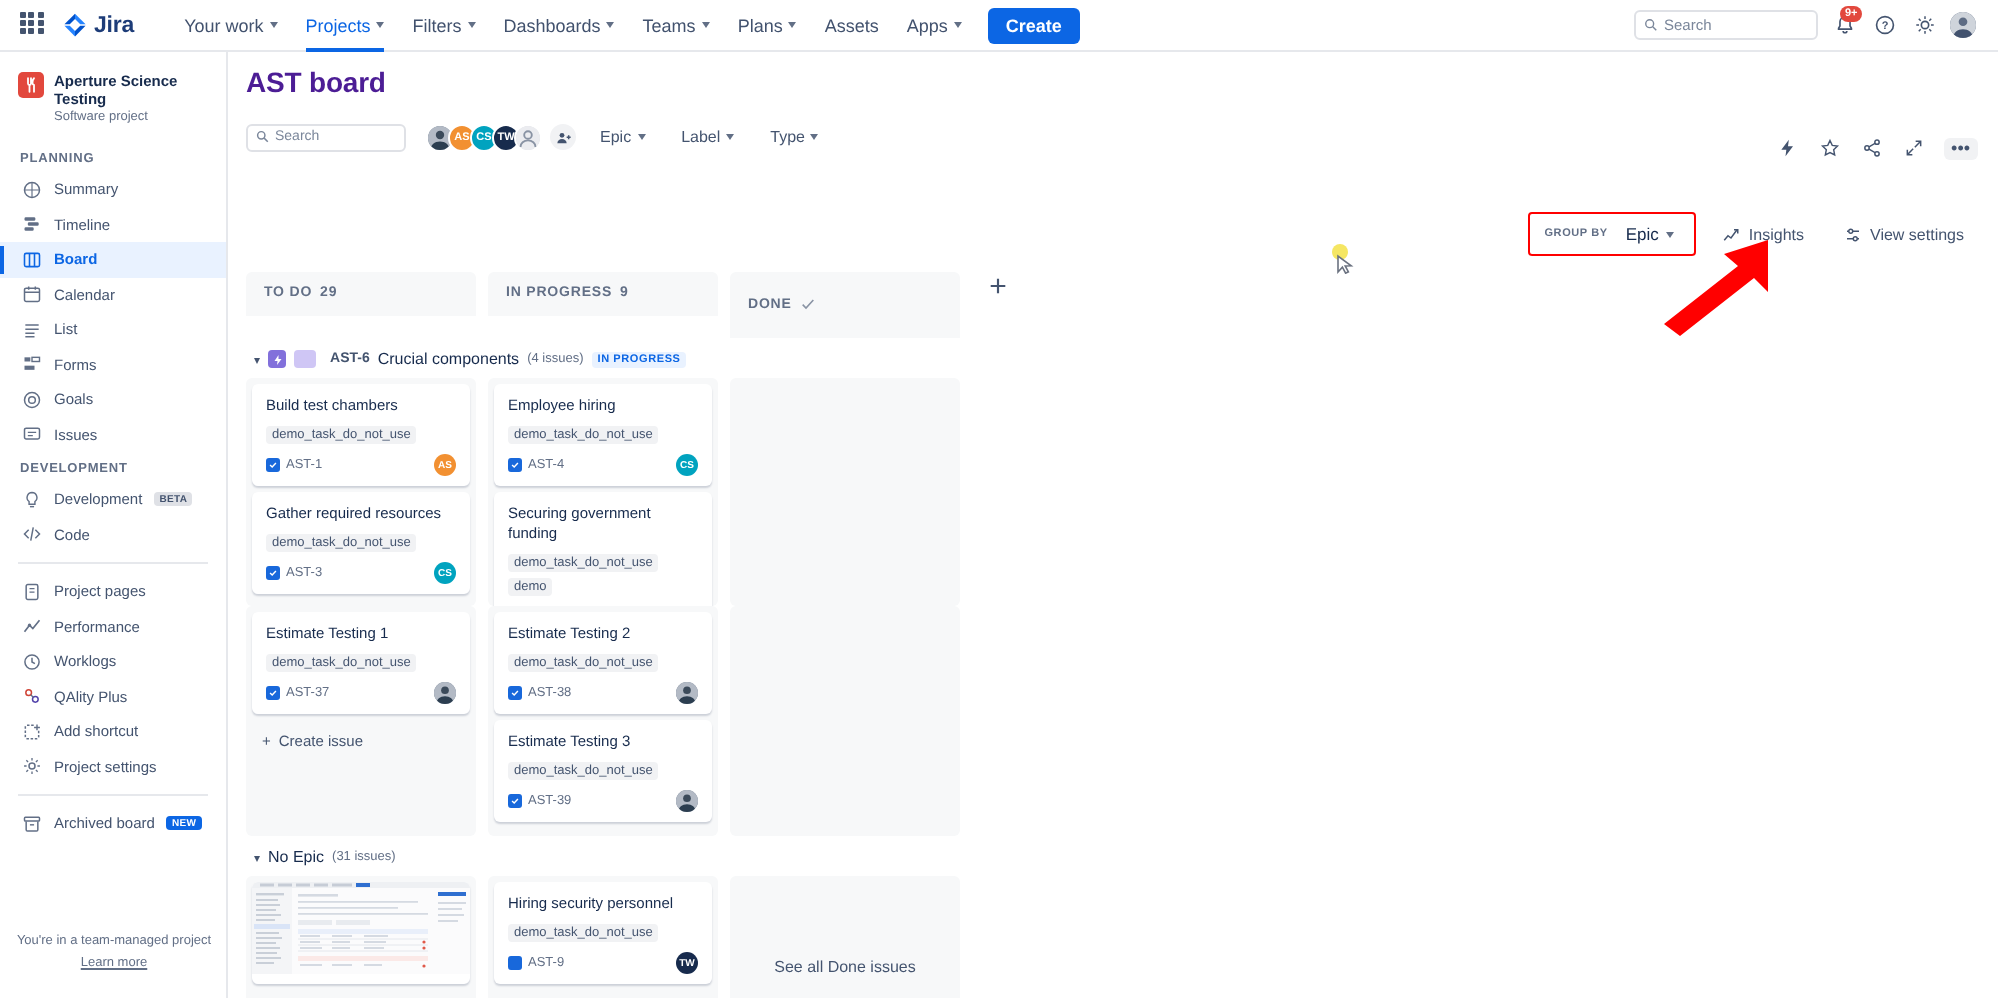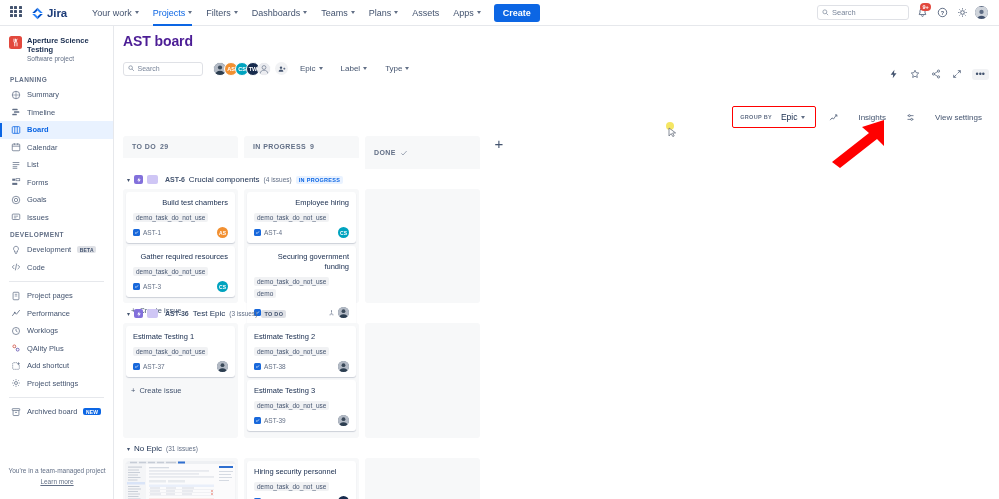--- a/index.html
+++ b/index.html
@@ -106,21 +106,21 @@
   .dd { display:flex;align-items:center;gap:3px;font-size:8px;color:#44546f;
     padding:3px 6px;margin-left:6px;cursor:pointer;border-radius:3px;}
 
   .right-tools { position:absolute; right:10px; top:80px; display:flex; align-items:center; gap:6px; }
   .groupby-wrap { position:relative; display:flex; align-items:center; gap:4px;
     padding:4px 6px 4px 8px; }
   .groupby-hl { position:absolute; inset:0; border:1.6px solid #ff0000; border-radius:2px; pointer-events:none; }
   .gb-label { font-size:5.5px; font-weight:700; color:#626f86; letter-spacing:.3px; }
   .gb-val { display:flex; align-items:center; gap:4px; font-size:8.5px; color:#172b4d; font-weight:500;
     padding:2px 5px; border-radius:3px; cursor:pointer;}
-  .tool-btn { display:flex; align-items:center; gap:20px; font-size:8px; color:#44546f;
+  .tool-btn { display:flex; align-items:center; gap:4px; font-size:8px; color:#44546f;
     padding:4px 7px; border-radius:3px; cursor:pointer; }
 
   
   .board { position:absolute; left:9px; top:110px; width:876px; height:389px; overflow:hidden; }
   .col-heads { display:flex; gap:6px; align-items:flex-start; }
   .col-head { width:115px; background:#f7f8f9; border-radius:3px 3px 0 0;
     padding:7px 9px 8px 9px; display:flex; align-items:center; gap:4px; }
   .col-head-txt { font-size:7px; font-weight:700; color:#626f86; letter-spacing:.4px; }
   .add-col { width:14px;height:14px;display:flex;align-items:center;justify-content:center;
     font-size:15px; color:#44546f; margin-left:6px; cursor:pointer; font-weight:300; line-height:1;}
@@ -593,21 +593,21 @@
               <path d="M13 2L5 14h6l-1 8 9-12h-6z" fill="#fff"></path>
             </svg>
         </span>
         <span class="epic-chip"></span>
         <span class="epic-key">AST-6</span>
         <span class="epic-name">Crucial components</span>
         <span class="epic-count">(4 issues)</span>
         <span class="stat prog">IN PROGRESS</span>
       </div>
 
-      <div class="lanes" style="height:114px;text-align:right;">
+      <div class="lanes" style="height:114px;">
         <div class="lane">
           <div class="card">
             <div class="card-title">Build test chambers</div>
             <div class="card-labels">
               <span class="label-chip">demo_task_do_not_use</span>
             </div>
             <div class="card-foot">
               <span class="task-ico">
                 <svg width="5" height="5" viewBox="0 0 24 24">
                     <path d="M5 12l5 5 9-10" stroke="#fff" stroke-width="3.4" fill="none"></path>
@@ -694,33 +694,20 @@
                     </svg>
                 </span>
               </span>
             </div>
           </div>
         </div>
 
         <div class="lane"></div>
       </div>
 
-      <div class="epic-row">
-        <span class="chev">▾</span>
-        <span class="epic-ico">
-          <svg width="6" height="6" viewBox="0 0 24 24">
-              <path d="M13 2L5 14h6l-1 8 9-12h-6z" fill="#fff"></path>
-            </svg>
-        </span>
-        <span class="epic-chip"></span>
-        <span class="epic-key">AST-36</span>
-        <span class="epic-name">Test Epic</span>
-        <span class="epic-count">(3 issues)</span>
-        <span class="stat todo">TO DO</span>
-      </div>
 
       <div class="lanes" style="height:115px;">
         <div class="lane">
           <div class="card">
             <div class="card-title">Estimate Testing 1</div>
             <div class="card-labels">
               <span class="label-chip">demo_task_do_not_use</span>
             </div>
             <div class="card-foot">
               <span class="task-ico">

